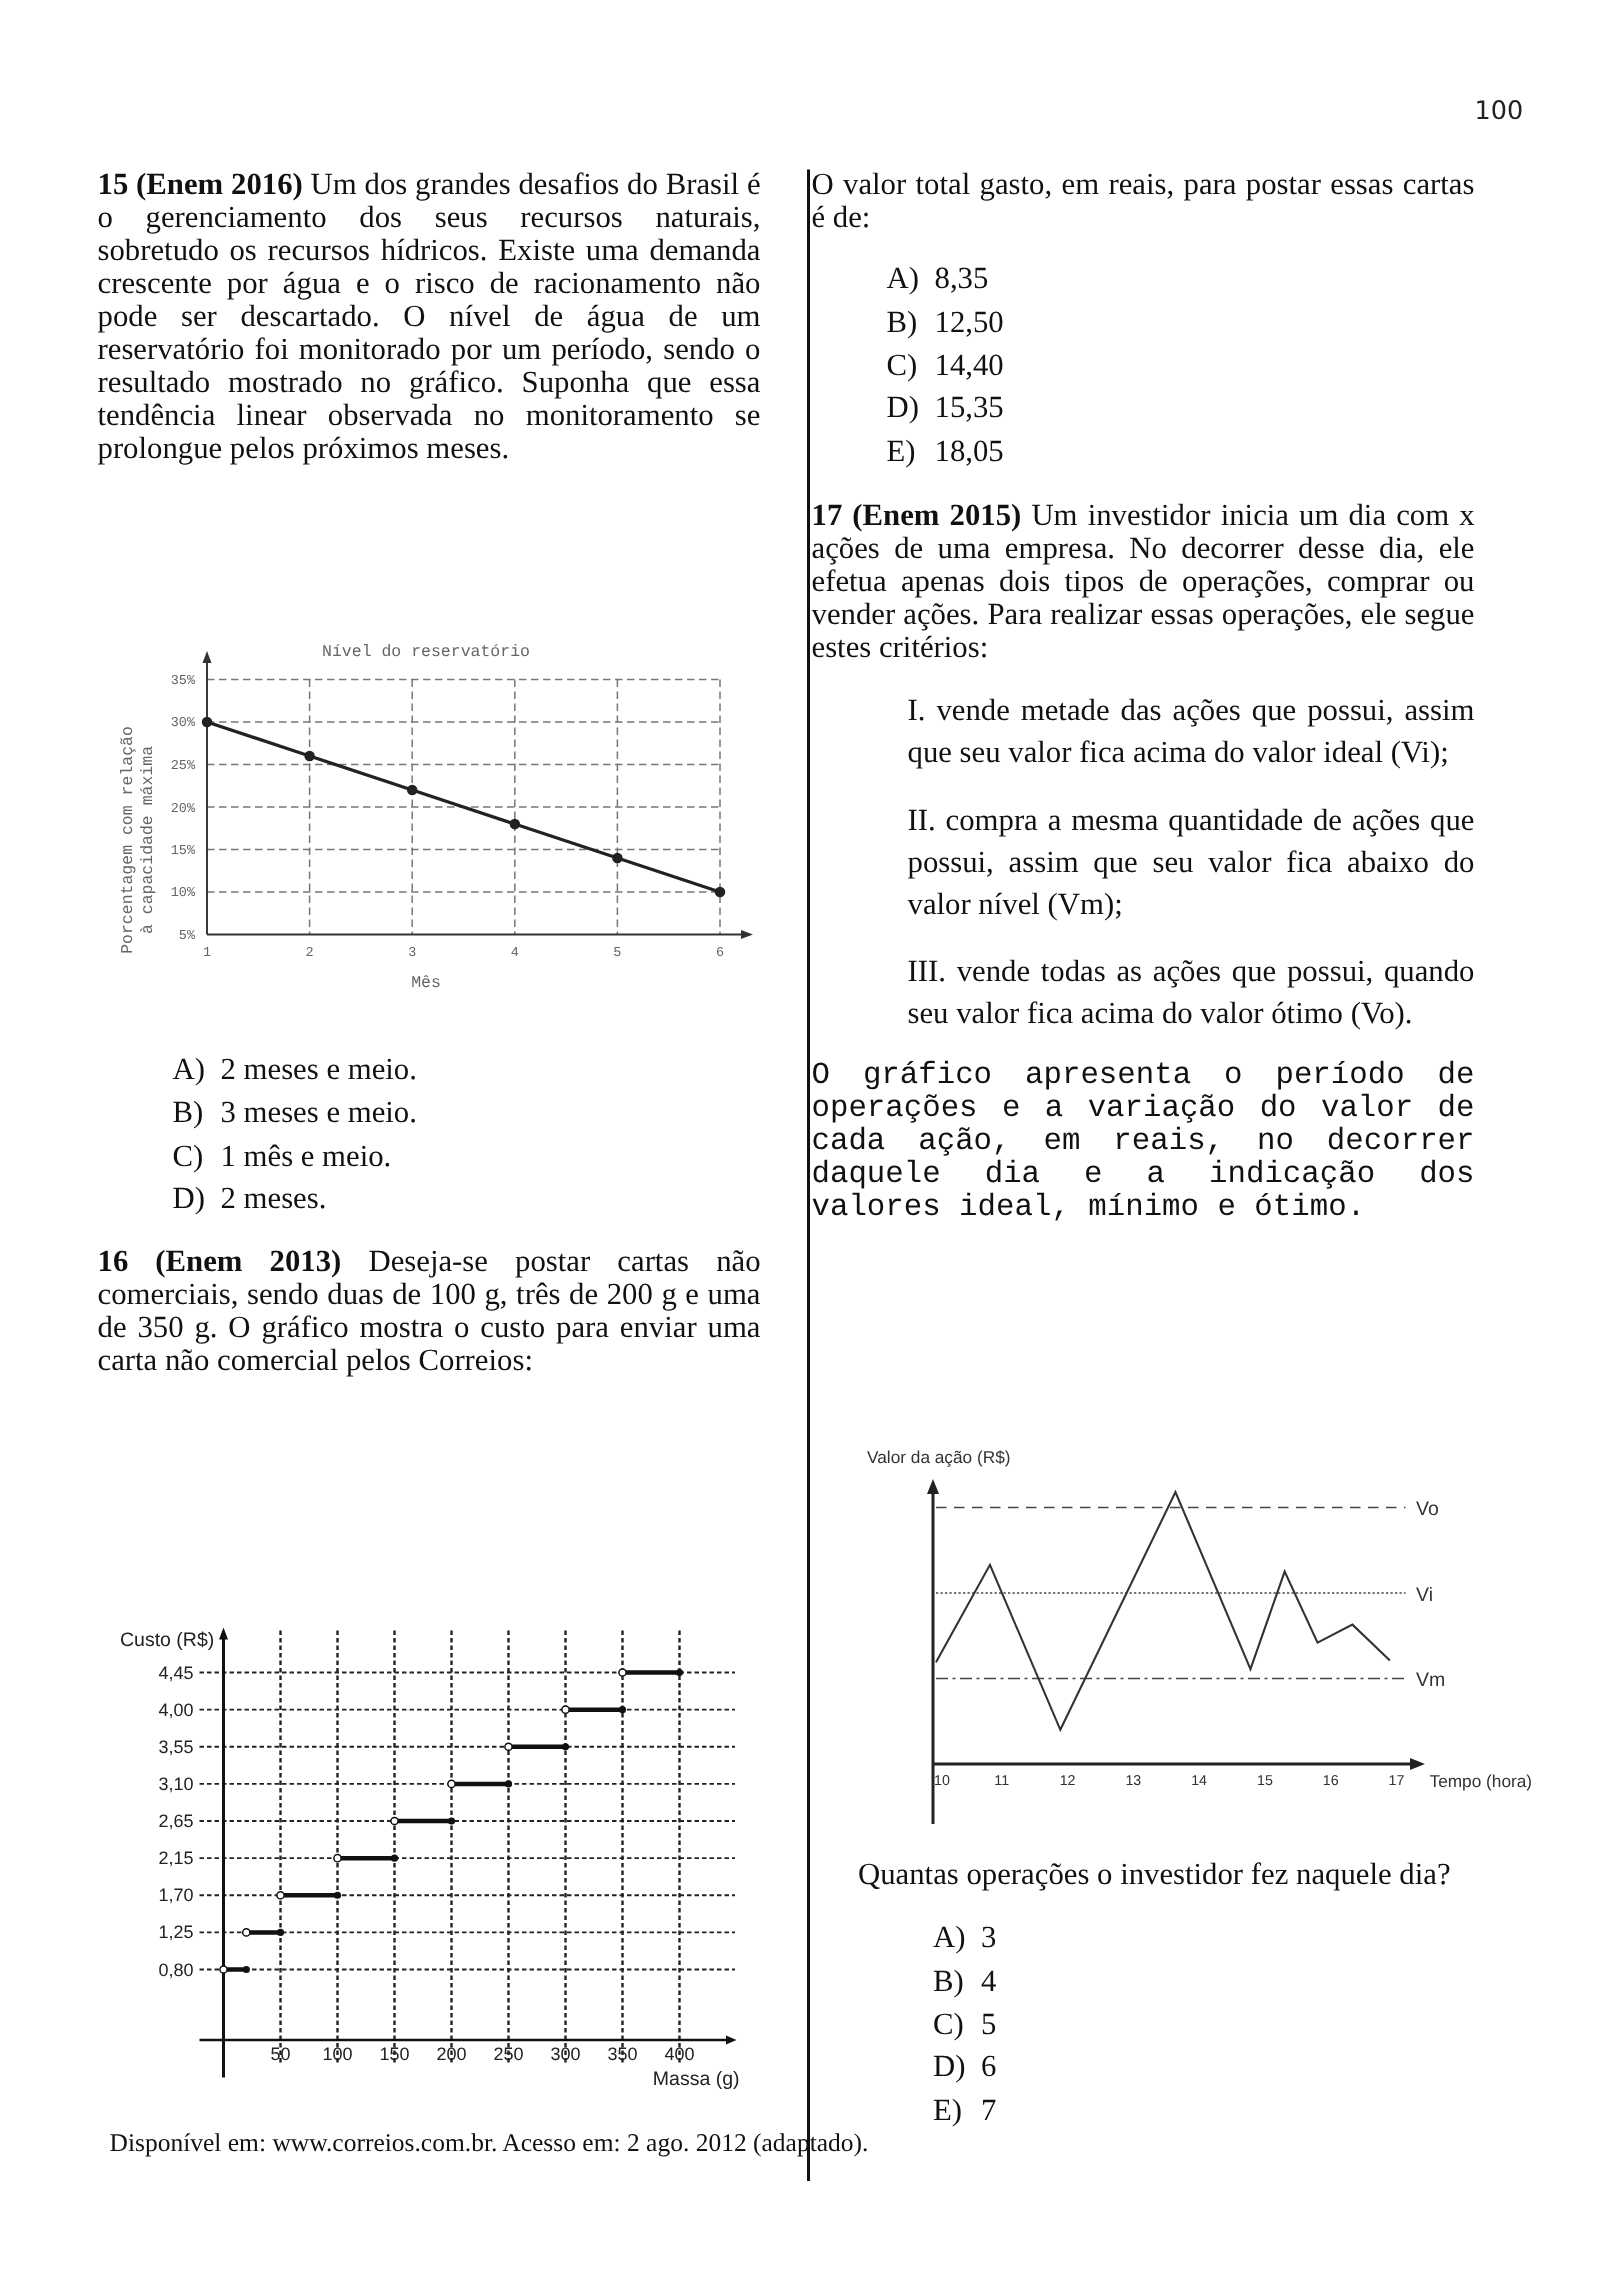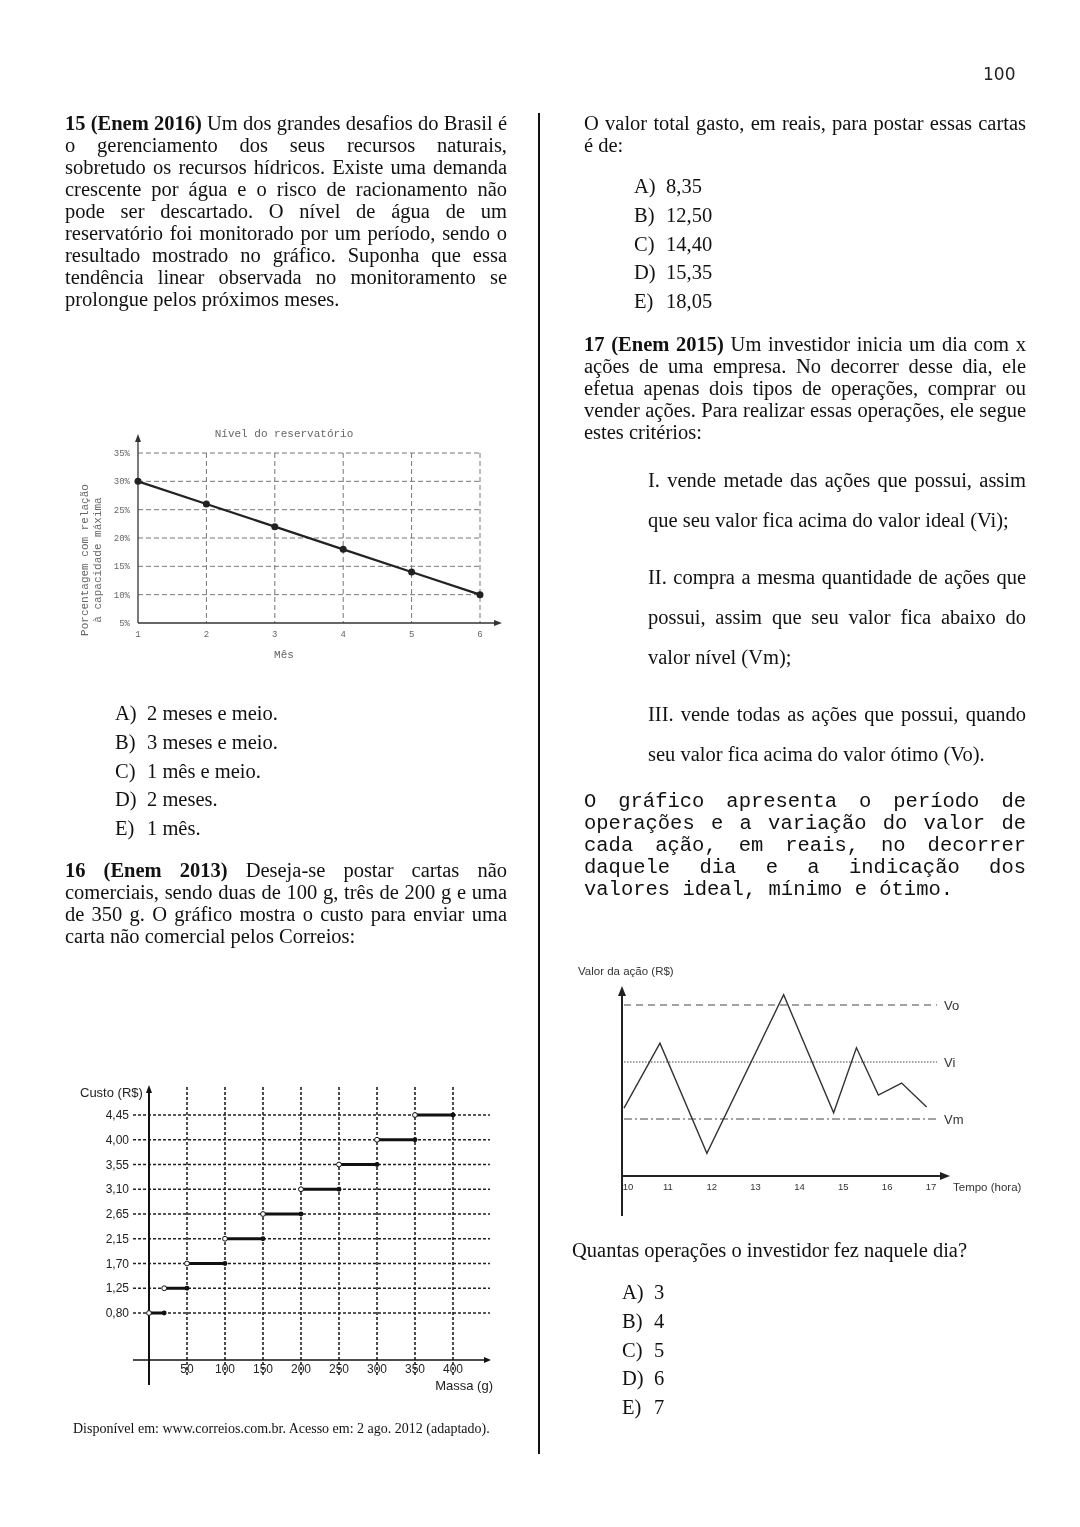--- a/index.html
+++ b/index.html
@@ -2,31 +2,31 @@
 <html><head>
 <meta charset="utf-8">
 <style>
   html, body { margin: 0; padding: 0; background: #ffffff; }
   body { width: 1080px; height: 1527px; position: relative; overflow: hidden;
          font-family: "Liberation Serif", serif; color: #111; }
   .page-number { position: absolute; left: 983px; top: 64px; font-family: "DejaVu Sans", sans-serif;
                  font-size: 17px; color: #222; }
   .divider { position: absolute; left: 538px; top: 113px; width: 2px; height: 1341px; background: #111; }
   .col-left { position: absolute; left: 65px; top: 112px; width: 442px; }
-  .col-right { position: absolute; left: 584px; top: 112px; width: 442px; }
+  .col-right { position: absolute; left: 541px; top: 112px; width: 442px; }
   p.body { margin: 0; font-size: 20.5px; line-height: 22px; text-align: justify; text-align-last: left; }
   p.body b { font-weight: bold; }
   .options { margin: 16px; padding: 0; list-style: none; }
   .options li { font-size: 20.5px; line-height: 28.8px; padding-left: 34px; }
   .options .letter { display: inline-block; width: 32px; }
-  .criteria p { margin: 0; font-size: 20.5px; line-height: 40px; text-align: justify; text-align-last: left;
+  .criteria p { margin: 0; font-size: 20.5px; line-height: 28px; text-align: justify; text-align-last: left;
                 padding-left: 64px; }
   svg text { font-family: "Liberation Sans", sans-serif; }
   .mono { font-family: "Liberation Mono", monospace; }
-  .source { font-size: 14px; line-height: 18px; }
+  .source { font-size: 17px; line-height: 18px; }
   .abs { position: absolute; }
 </style>
 </head>
 <body>
 
 <div class="page-number">100</div>
 <div class="divider"></div>
 
 <div class="col-left">
   <p class="body">
@@ -87,21 +87,20 @@
     <text x="0" y="13" font-size="11" fill="#666" text-anchor="middle" style="font-family:'Liberation Mono',monospace">à capacidade máxima</text>
   </g>
 </svg>
 
 <div class="abs" style="left:65px; top:683px; width:442px;">
   <ul class="options" style="margin-top:16px;">
     <li><span class="letter">A)</span><span>2 meses e meio.</span></li>
     <li><span class="letter">B)</span><span>3 meses e meio.</span></li>
     <li><span class="letter">C)</span><span>1 mês e meio.</span></li>
     <li><span class="letter">D)</span><span>2 meses.</span></li>
-    <li><span class="letter">E)</span><span>1 mês.</span></li>
   </ul>
   <p class="body" style="margin-top:0;">
     <b><span>16</span>
     <span>(Enem 2013)</span></b>
     <span>Deseja-se postar cartas não comerciais, sendo duas de 100 g, três de 200 g e uma de 350 g. O gráfico mostra o custo para enviar uma carta não comercial pelos Correios:</span>
   </p>
 </div>
 
 <svg class="abs" style="left:70px; top:1075px;" width="440" height="330" id="chart-postage">
   <g id="post-grid">

